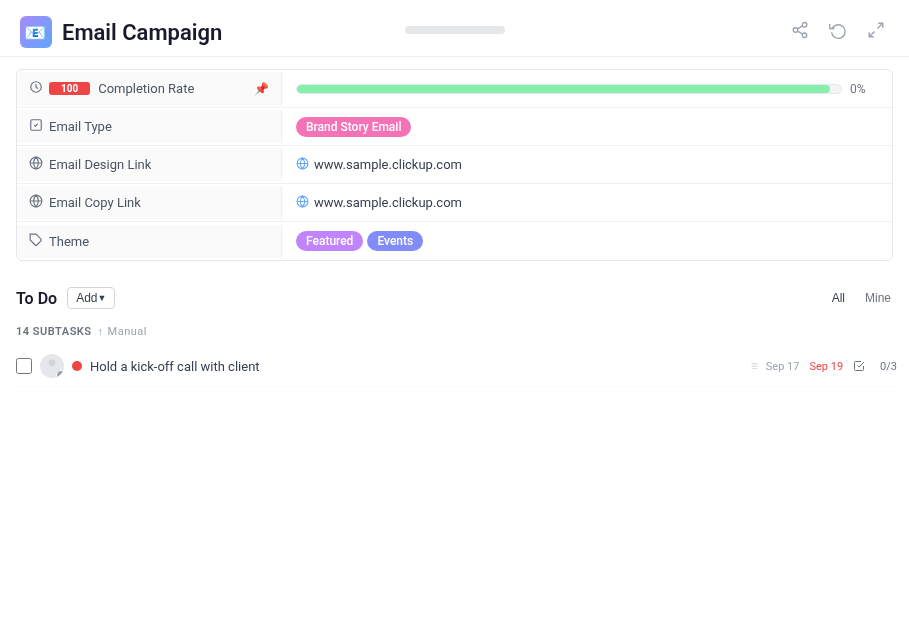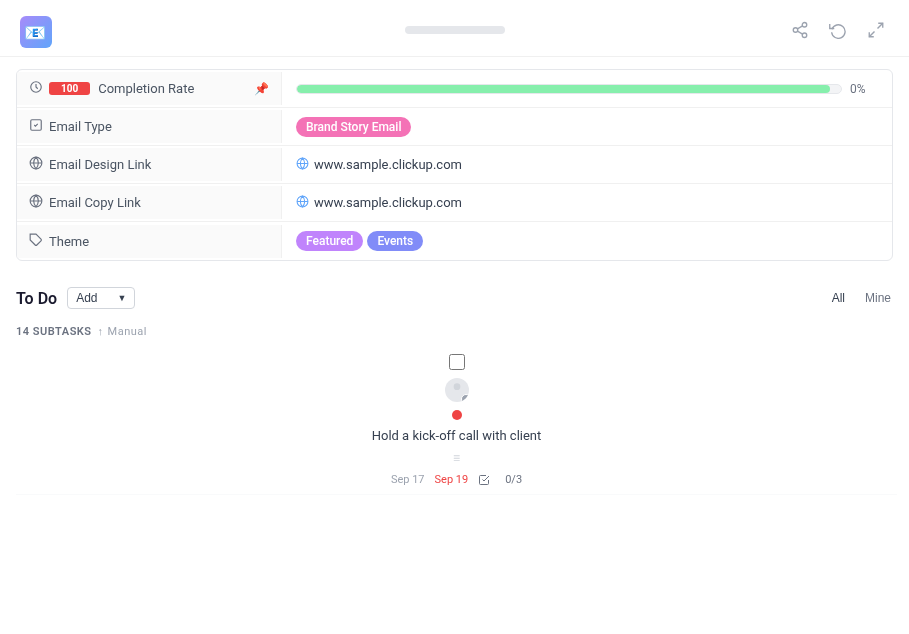--- a/index.html
+++ b/index.html
@@ -188,21 +188,21 @@
       margin-bottom: 12px;
     }
     .todo-title {
       font-size: 16px;
       font-weight: 600;
       color: #1a1a2e;
     }
     .add-btn {
       display: flex;
       align-items: center;
-      gap: 20px;
+      gap: 0;
       background: #fff;
       border: 1px solid #d1d5db;
       border-radius: 4px;
       padding: 3px 8px;
       font-size: 12px;
       color: #374151;
       cursor: pointer;
     }
     .todo-header-right {
       margin-left: auto;
@@ -246,21 +246,20 @@
       text-transform: none;
     }
 
     
     .task-row {
       display: flex;
       align-items: center;
       gap: 8px;
       padding: 8px 0;
       border-bottom: 1px solid #f9fafb;
-      flex-direction: column;
     }
     .task-checkbox {
       width: 16px;
       height: 16px;
       border: 1.5px solid #d1d5db;
       border-radius: 3px;
       cursor: pointer;
       flex-shrink: 0;
     }
     .task-avatar {
@@ -312,20 +311,21 @@
       font-size: 11px;
     }
   </style>
 </head>
 <body>
 
 <div class="page-header">
   <div class="header-icon">
     <span style="font-size:18px;">📧</span>
   </div>
+  <h1 class="page-title">Email Campaign</h1>
   <div class="header-breadcrumb"></div>
   <div class="header-spacer"></div>
   <div class="header-actions">
     <button class="header-action-btn" title="Share">
       <svg width="18" height="18" viewBox="0 0 24 24" fill="none" stroke="currentColor" stroke-width="1.8">
         <circle cx="18" cy="5" r="3"></circle>
           <circle cx="6" cy="12" r="3"></circle>
           <circle cx="18" cy="19" r="3"></circle>
         <line x1="8.59" y1="13.51" x2="15.42" y2="17.49"></line>
         <line x1="15.41" y1="6.51" x2="8.59" y2="10.49"></line>

